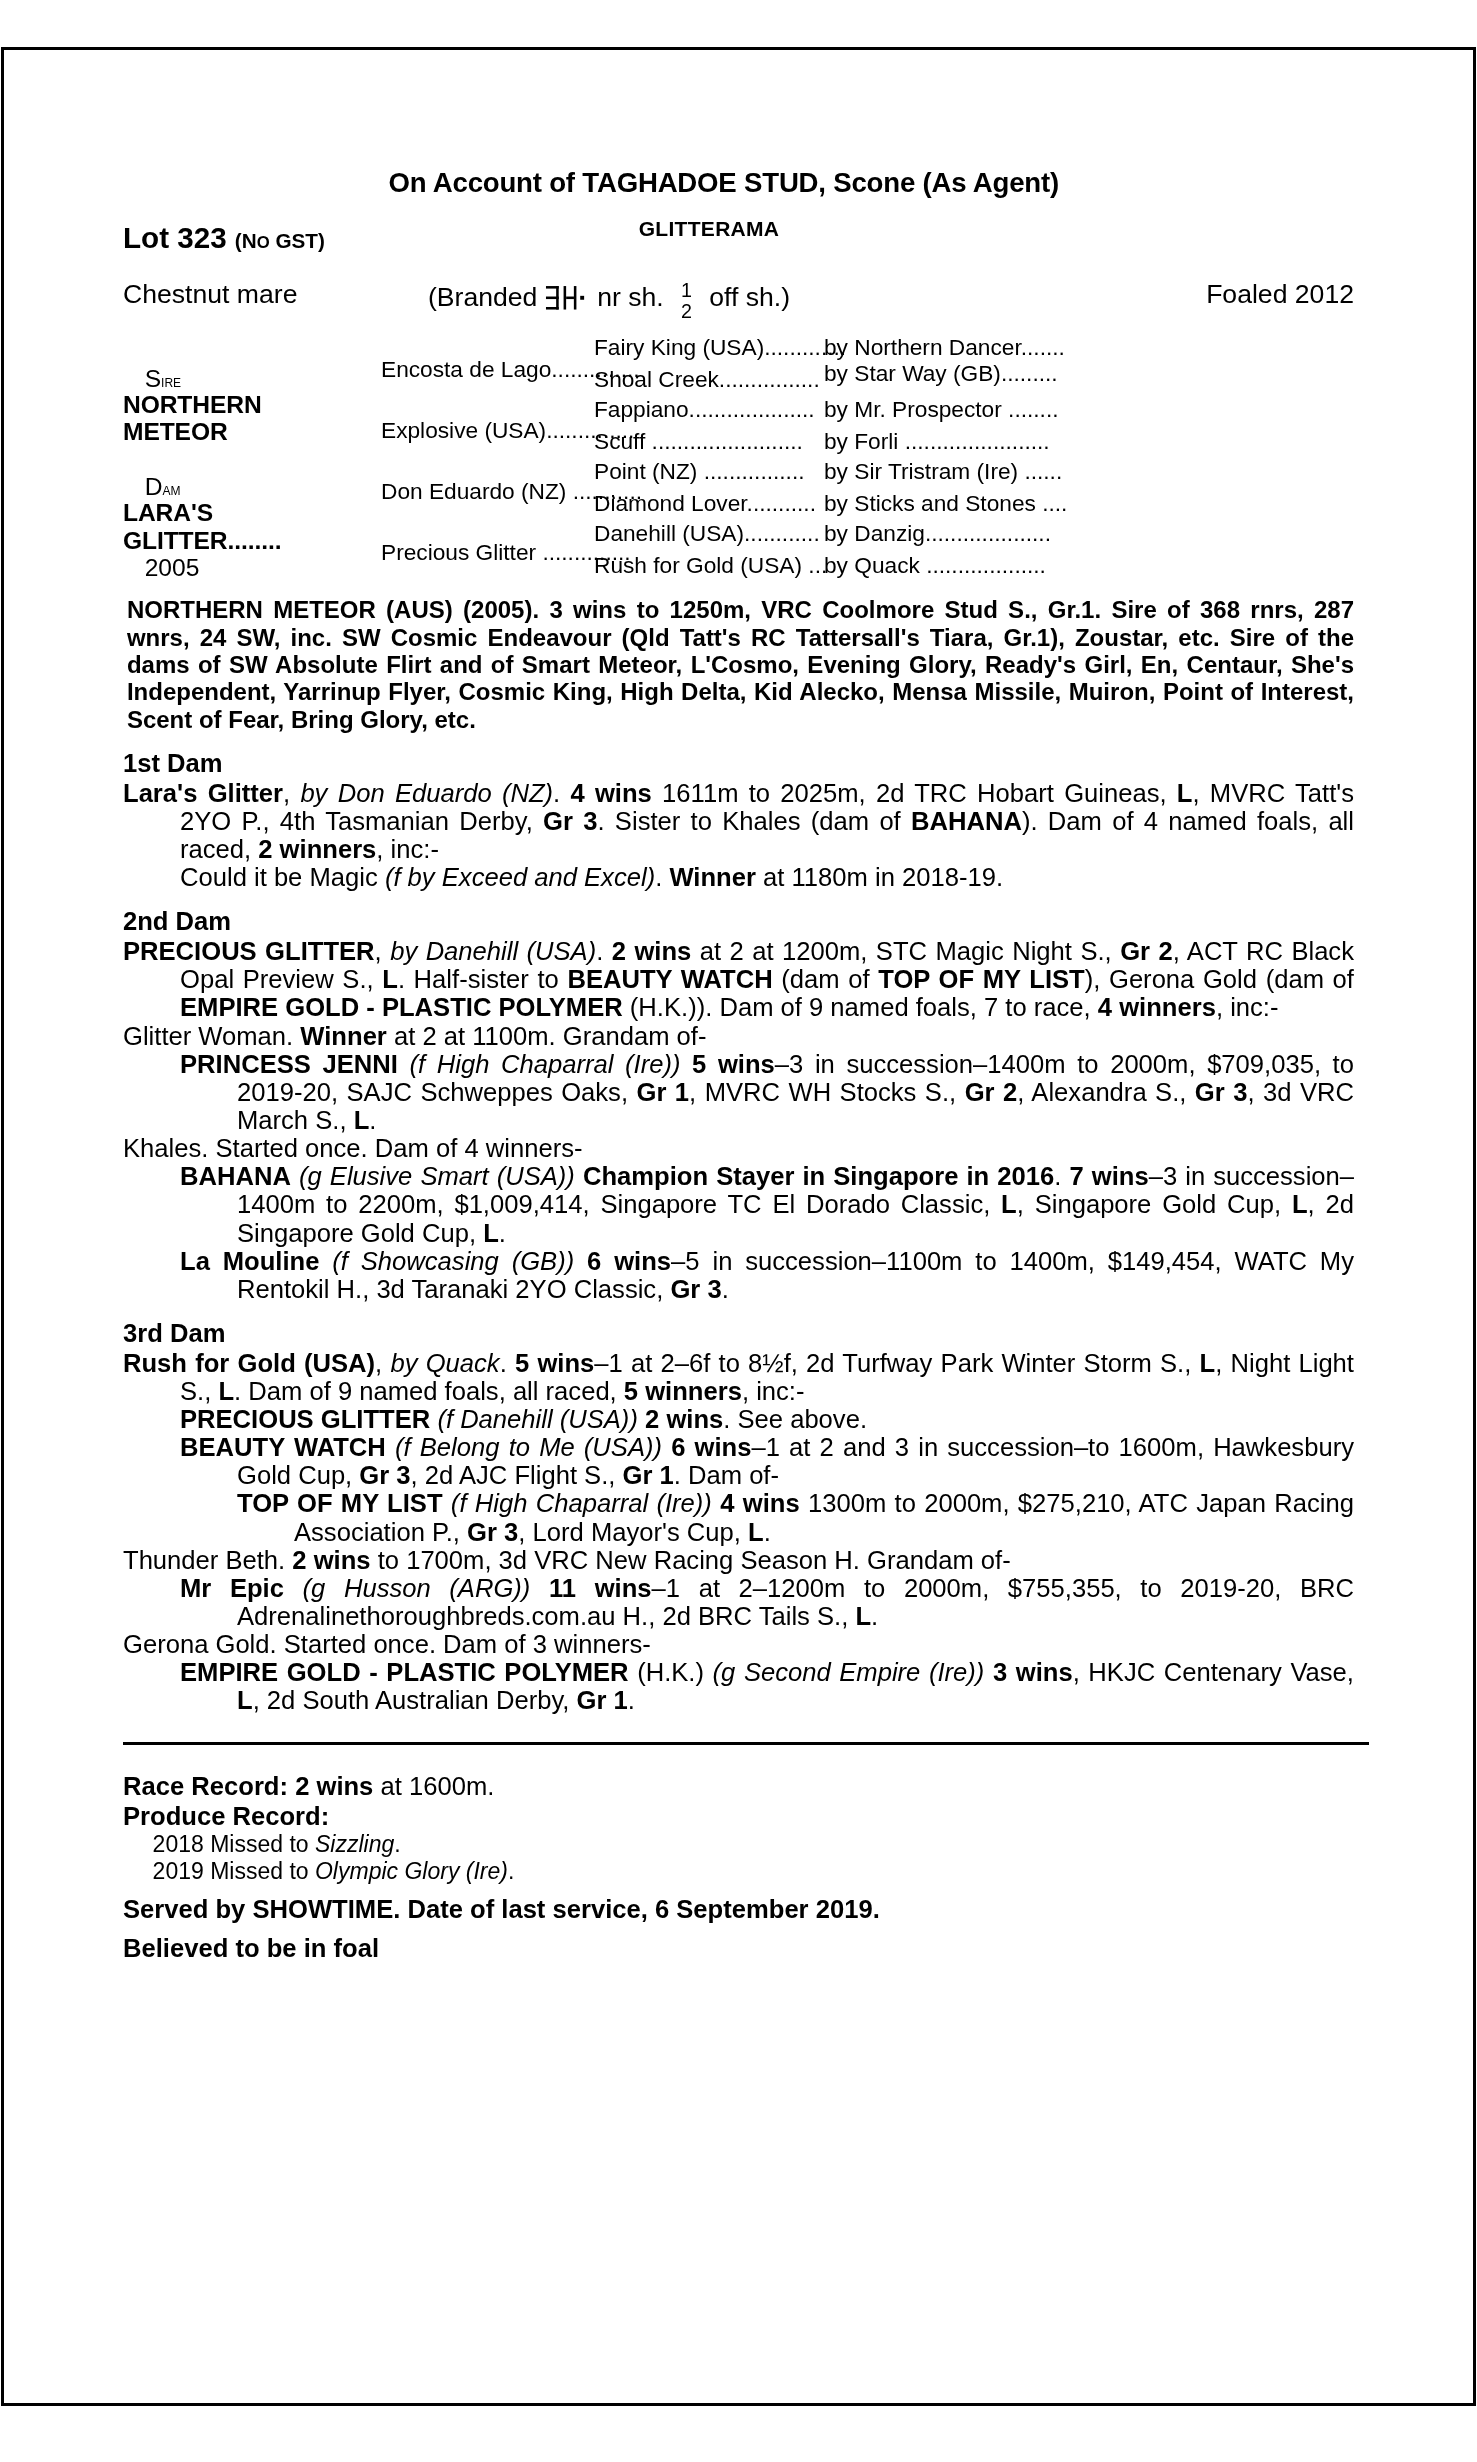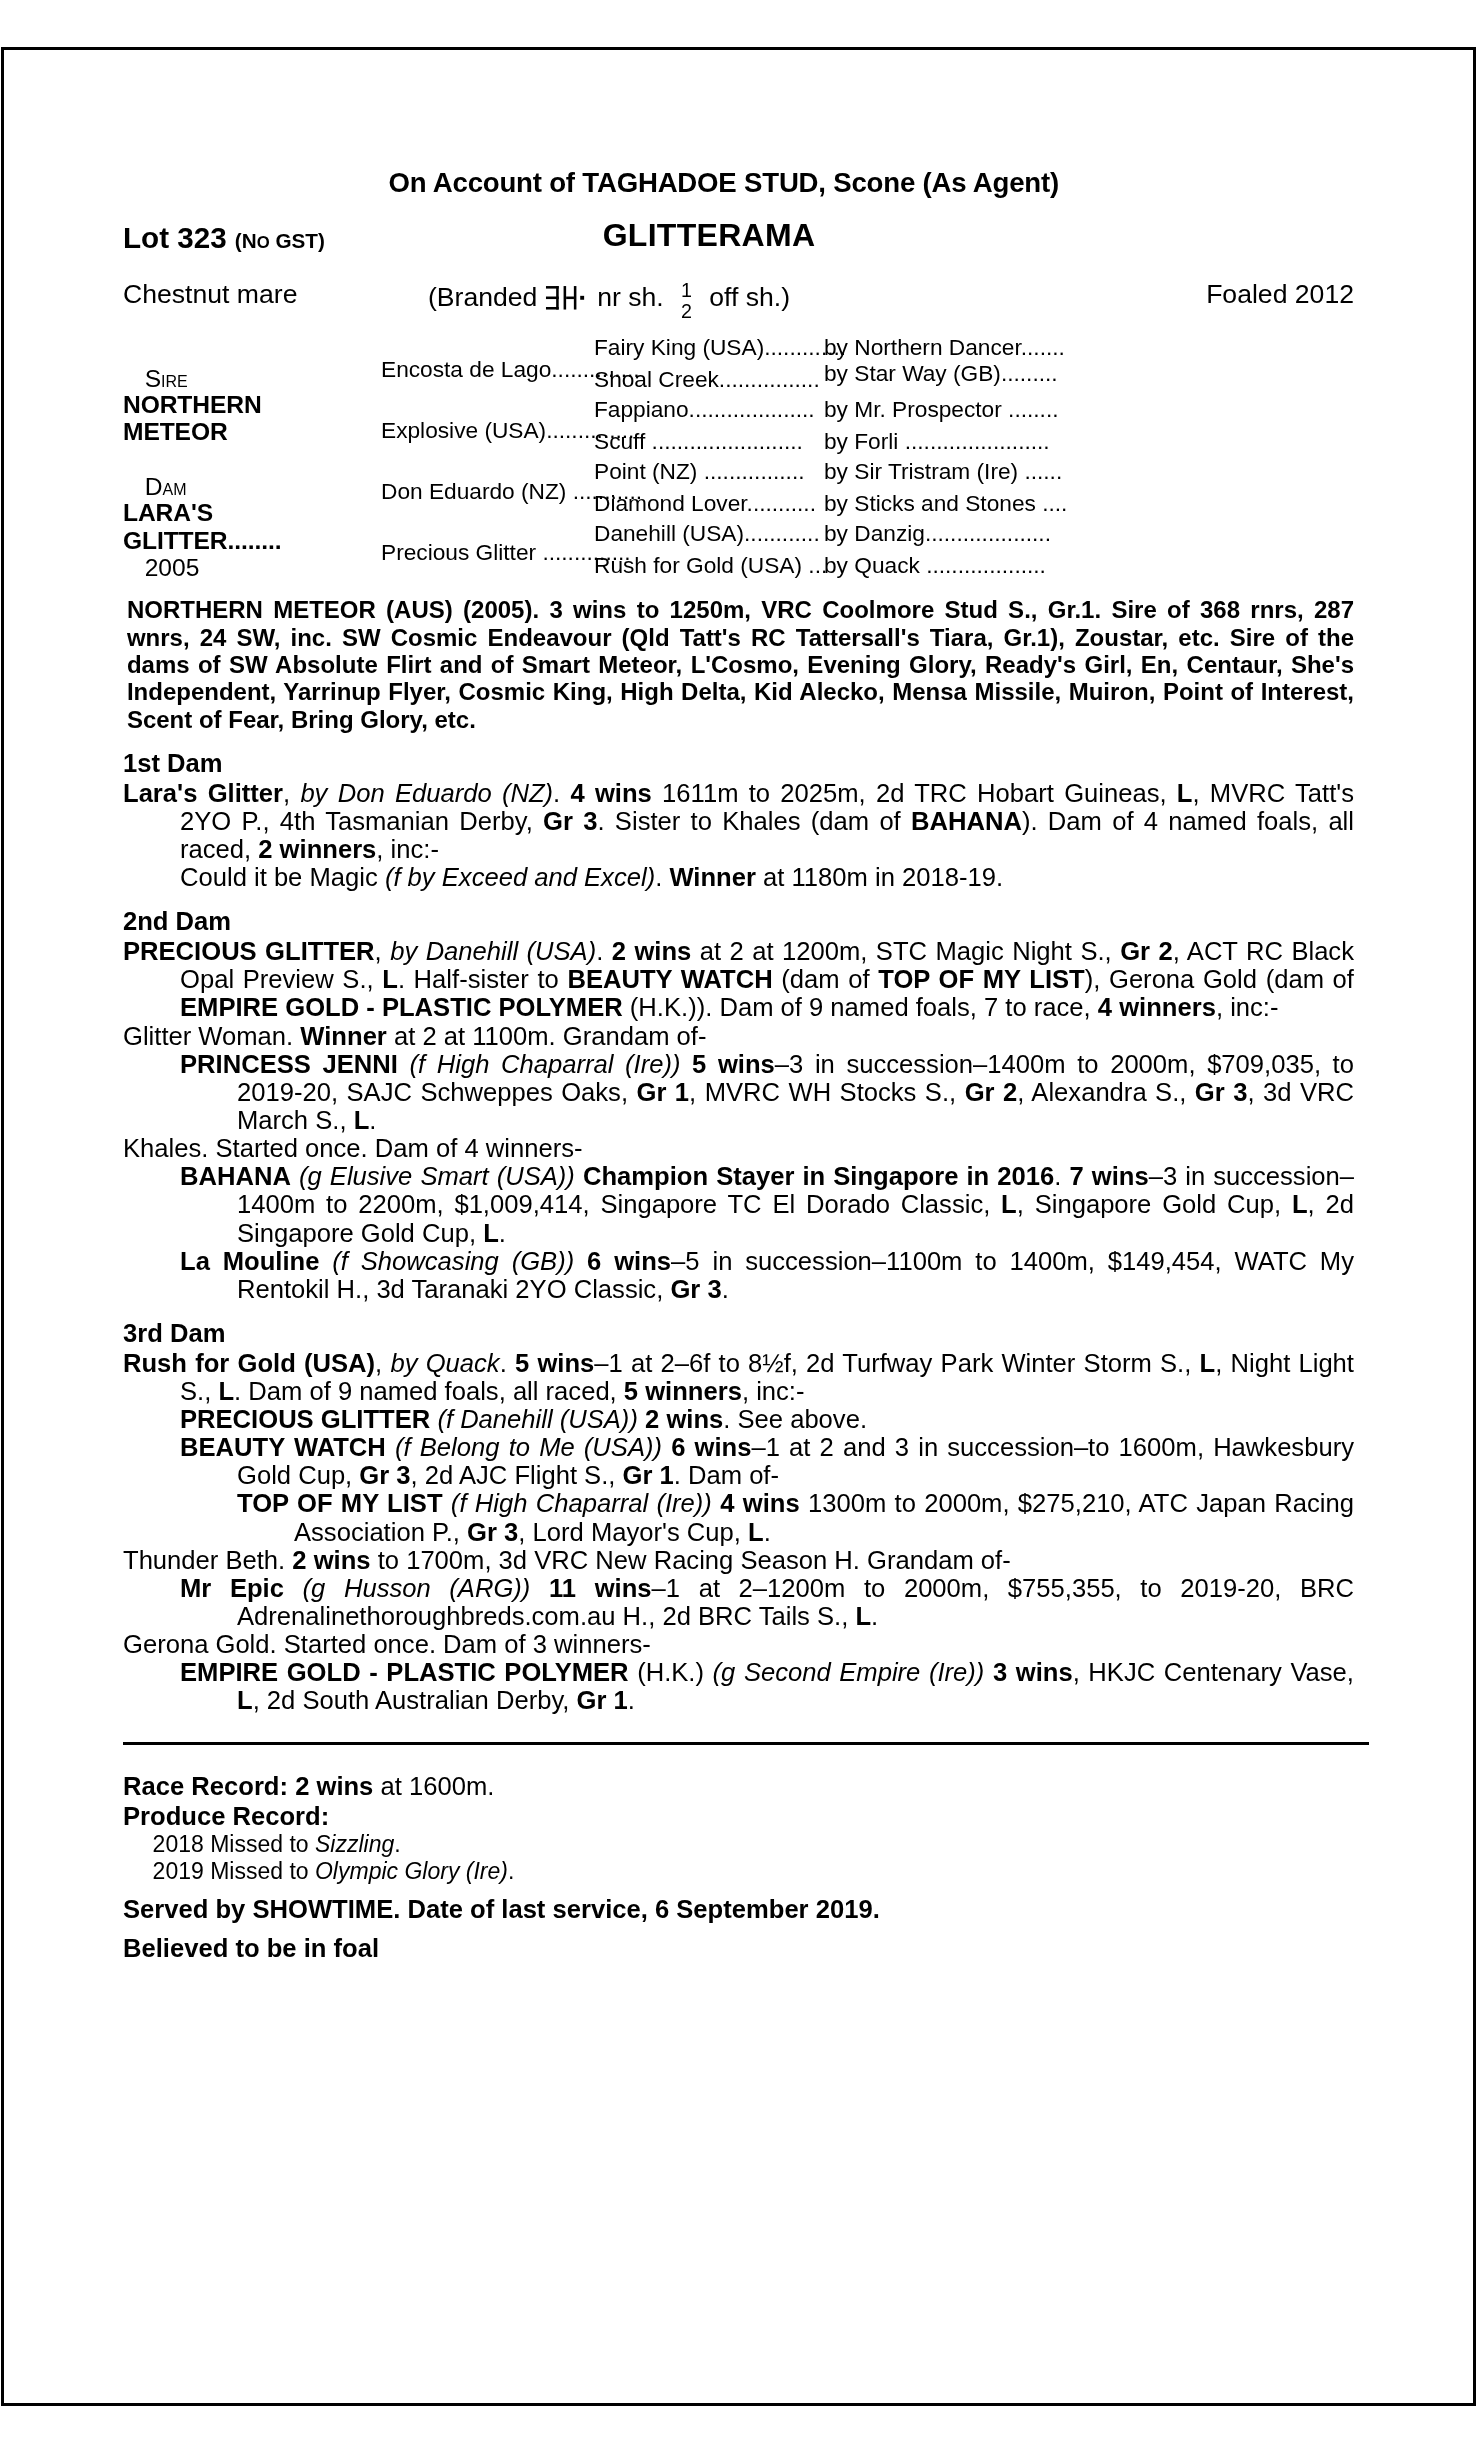--- a/index.html
+++ b/index.html
@@ -57,21 +57,21 @@
     font-weight: bold;
   }
   .lot-label .nogst .sc { font-size: 16.7px; }
   .horse-name {
     position: absolute;
     left: 0;
     right: 0;
     top: 0;
     text-align: center;
     font-weight: bold;
-    font-size: 32px;
+    font-size: 21px;
     letter-spacing: 0.3px;
     padding-right: 59px;
   }
   .descrow {
     position: relative;
     height: 51px;
     font-size: 26.6px;
   }
   .colour-sex { position: absolute; left: 0; top: 9.9px; }
   .branded {
@@ -121,21 +121,21 @@
     position: absolute;
     width: 246px;
     text-align: left;
   }
   .ped-parent .role {
     display: block;
     padding-left: 21.7px;
     font-size: 24.6px;
     line-height: 1.02;
   }
-  .ped-parent .role .sc { font-size: 16px; }
+  .ped-parent .role .sc { font-size: 12px; }
   .ped-parent .pname {
     display: block;
     font-weight: bold;
     font-size: 24.6px;
     letter-spacing: -0.1px;
     line-height: 1.1;
   }
   .ped-parent .pyear {
     display: block;
     padding-left: 21.7px;

